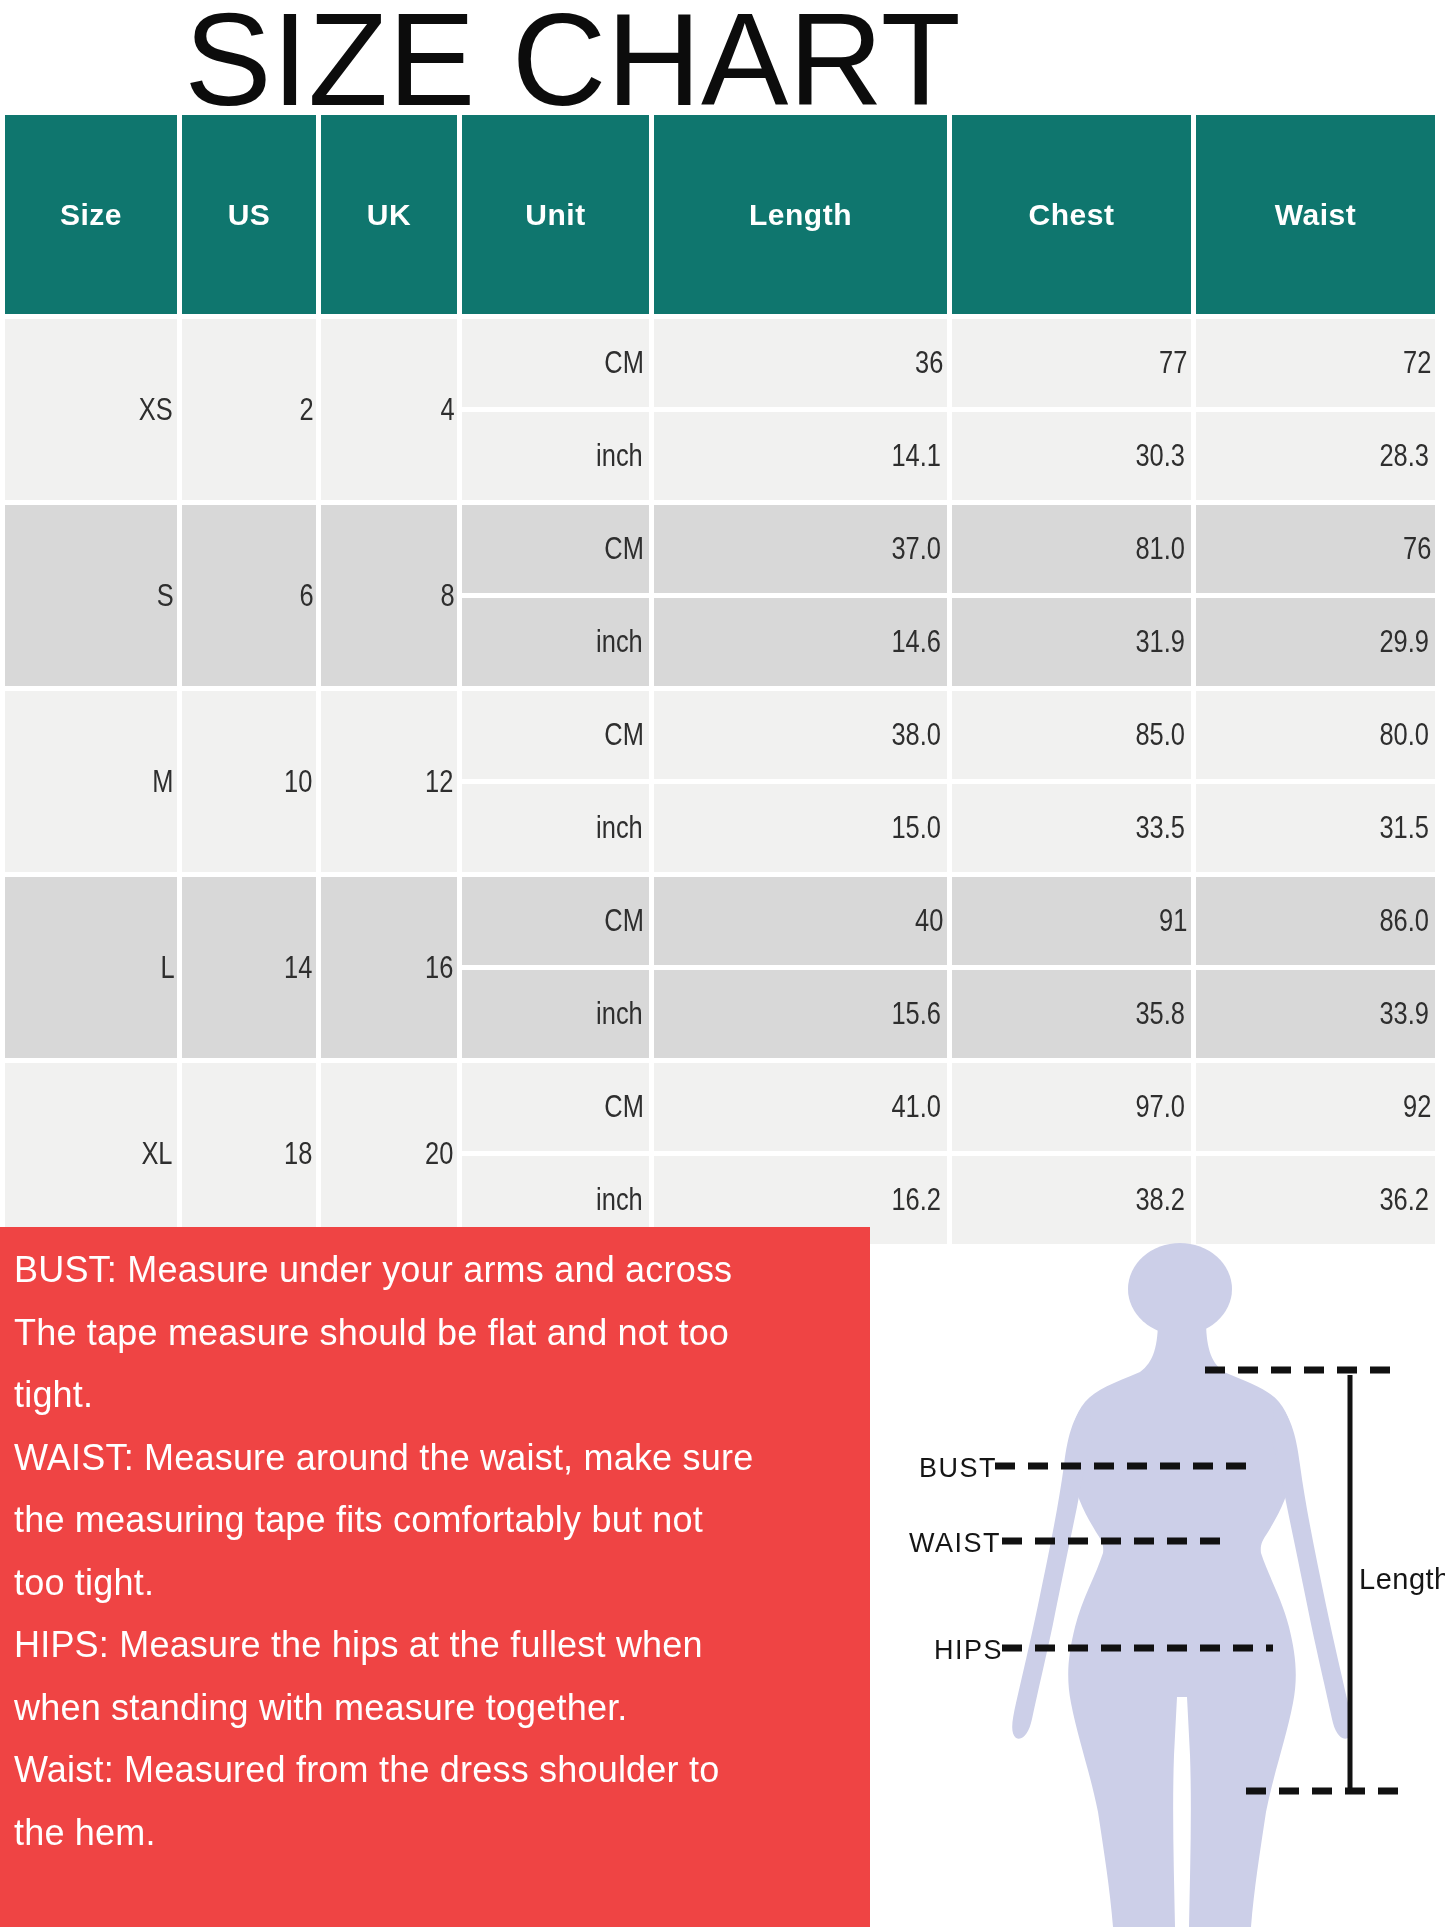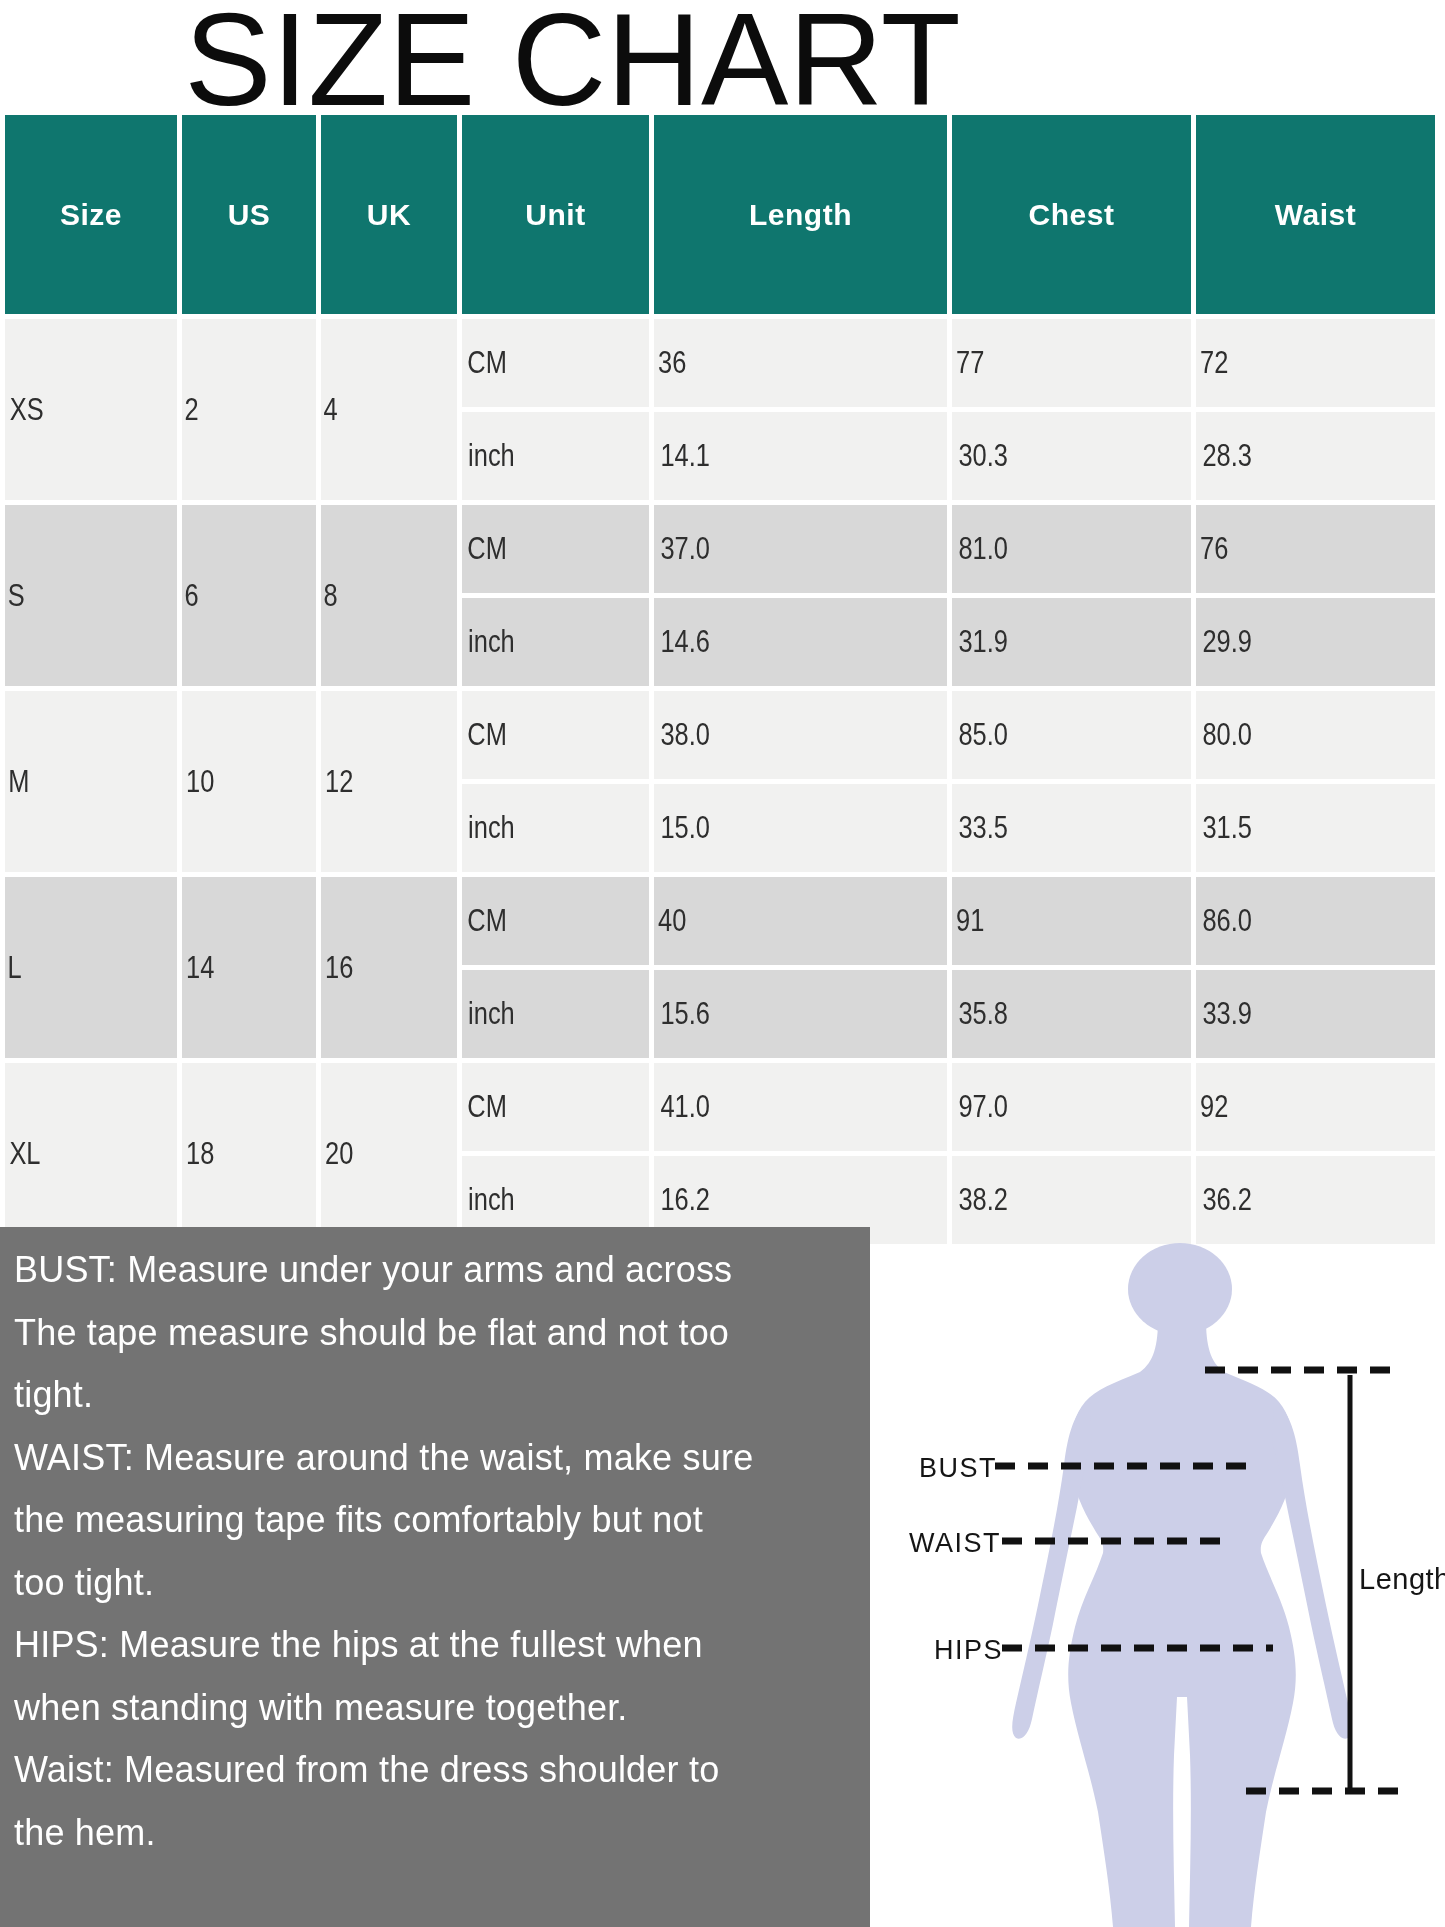--- a/index.html
+++ b/index.html
@@ -25,31 +25,31 @@
     position:absolute; top:110px; left:0;
     width:1440px; table-layout:fixed;
     border-collapse:separate; border-spacing:5px;
   }
   table.sizes th {
     background:#0f766e; color:#ffffff;
     height:197px; font-size:30px; font-weight:bold;
     text-align:center; vertical-align:middle; letter-spacing:0.5px;
   }
   table.sizes td {
-    height:86px; text-align:left; vertical-align:middle;
+    height:86px; text-align:right; vertical-align:middle;
     font-size:31px; color:#2e2e2e;
   }
   tr.g0 td, tr.g2 td, tr.g4 td { background:#f1f1f0; }
   tr.g1 td, tr.g3 td { background:#d8d8d8; }
   .cv { display:inline-block; transform:scaleX(0.82); transform-origin:center; }
 
   
   .panel {
     position:absolute; left:0; top:1227px; width:870px; height:700px;
-    background:#737373; color:#ffffff;
+    background:#ef4444; color:#ffffff;
     box-sizing:border-box; padding:12px 6px 0 14px;
     font-size:36px; line-height:62.5px; letter-spacing:0.2px;
     white-space:nowrap; overflow:hidden;
   }
   .panel .iline { height:62.5px; }
 
   
   .figure { position:absolute; left:872px; top:1227px; width:575px; height:700px; }
   .figure svg { display:block; }
   .measure-label {

